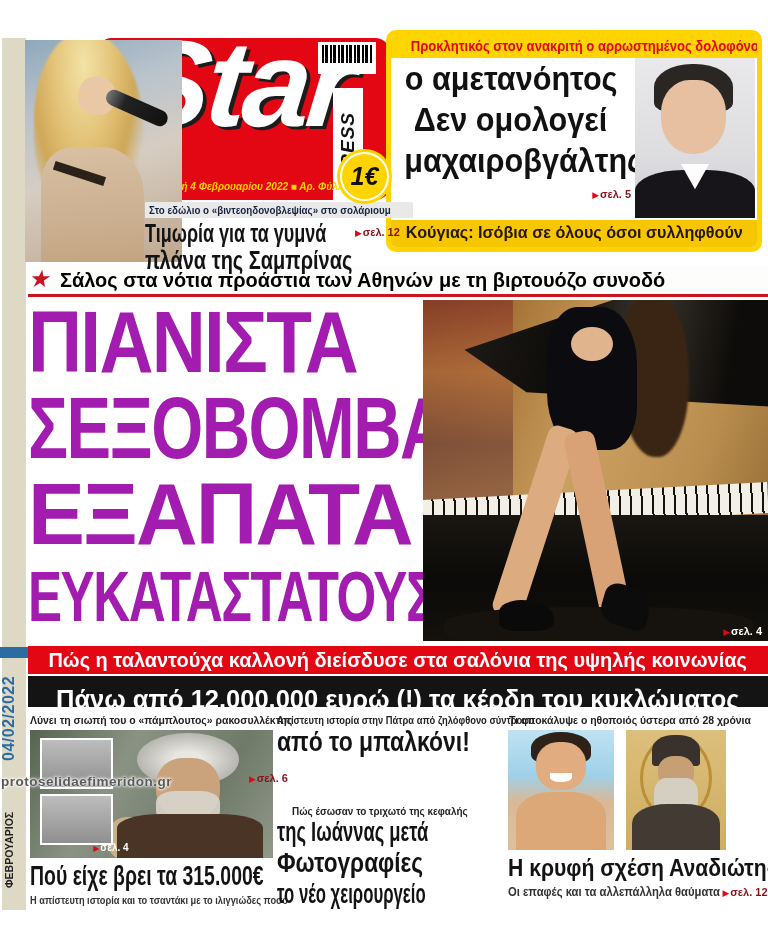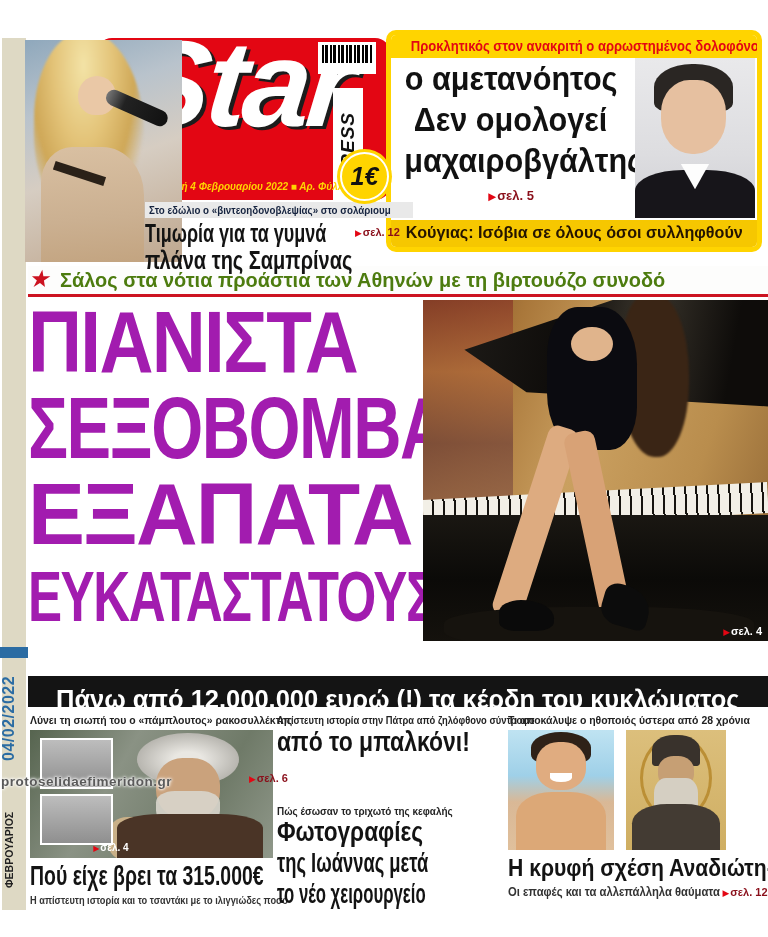--- a/index.html
+++ b/index.html
@@ -49,33 +49,33 @@
   .mast-h { font-size:25px; font-weight:bold; color:#131313; line-height:25px; margin-top:2px; display:flex; align-items:center; }
 
   .pref { font-weight:bold; white-space:nowrap; }
   .pref .arr { color:#e30613; font-size:0.8em; margin-right:1px; }
 
   
   #top-right-box { left:386px; top:30px; width:376px; height:222px; background:#fff; border:5px solid #ffd400; border-radius:10px; z-index:2; overflow:hidden; }
   #tr-kicker { background:#ffd400; color:#e30613; text-align:center; font-weight:bold; font-size:14.5px; padding:3px 0 4px; }
   #tr-body { position:relative; height:160px; }
   .tr-hline { width:240px; text-align:center; font-weight:bold; color:#111; font-size:34px; line-height:41px; }
-  #tr-pageref { position:absolute; left:0; top:130px; width:240px; text-align:center; font-size:13px; color:#8a0f1a; }
+  #tr-pageref { position:absolute; left:0; top:130px; width:240px; text-align:right; font-size:11px; color:#8a0f1a; }
   #murderer-photo { position:absolute; right:2px; top:0; width:120px; height:160px; overflow:hidden;
     background:linear-gradient(180deg,#e9e9eb 0%,#dddde0 60%,#cfcfd4 100%); }
   #murderer-photo .hair { position:absolute; left:16%; top:4%; width:66%; height:30%; background:#2a2623; border-radius:48% 48% 20% 20%; }
   #murderer-photo .face { position:absolute; left:22%; top:14%; width:54%; height:46%; background:#e6c0a0; border-radius:44% 44% 48% 48%; }
   #murderer-photo .jacket { position:absolute; left:0%; top:70%; width:100%; height:32%; background:#17151a; border-radius:40% 40% 0 0; }
   #murderer-photo .collar { position:absolute; left:38%; top:66%; width:24%; height:16%; background:#fdfdfd; clip-path:polygon(0 0,100% 0,50% 100%); }
   #tr-banner { position:absolute; left:0; bottom:0; width:100%; background:#f6c700; color:#241400; text-align:center; font-weight:bold; font-size:17px; padding:3px 0 4px; }
 
   
   #strap { left:28px; top:266px; width:740px; height:31px; border-bottom:3px solid #cc1320; display:flex; align-items:center; z-index:1; background:#fdfdfc; }
   #strap .star { color:#cc1320; font-size:24px; margin:0 8px 2px 2px; transform:skewX(-10deg); }
-  #strap .txt { font-size:21px; font-weight:bold; color:#4d7c0f; }
+  #strap .txt { font-size:21px; font-weight:bold; color:#000000; }
 
   
   #lead-headlines { left:28px; top:299px; width:400px; z-index:1; color:#a21caf; font-weight:bold; letter-spacing:-2px; }
   .lead-l { line-height:86px; height:86px; font-size:88px; }
   .lead-l4 { line-height:80px; height:80px; font-size:70px; }
 
   
   #piano-photo { left:423px; top:300px; width:345px; height:341px; overflow:hidden; z-index:2;
     background:linear-gradient(110deg,#6e4520 0%,#a9773a 22%,#caa060 45%,#b98d4d 72%,#8a6030 100%); }
   #piano-photo .painting { position:absolute; left:0; top:0; width:26%; height:70%;
@@ -97,21 +97,21 @@
   #piano-photo .pouf { position:absolute; left:6%; top:90%; width:90%; height:12%; background:#16130e; border-radius:40%; }
   .photo-pref { position:absolute; right:6px; bottom:4px; color:#fff; font-size:11px; z-index:3; }
 
   
   #red-strip { left:28px; top:646px; width:740px; height:28px; background:#e30613; color:#fff; display:flex; align-items:center; justify-content:center; }
   #red-strip .txt { font-size:21px; font-weight:bold; }
   #black-strip { left:28px; top:676px; width:740px; height:31px; background:#141414; color:#fff; display:flex; align-items:center; justify-content:center; }
   #black-strip .txt { font-size:26px; font-weight:bold;margin-top:16px; }
 
   
-  .kicker { font-size:11px; font-weight:bold; color:#222; }
+  .kicker { font-size:11px; font-weight:bold; color:#222;text-align:center; }
   #col-left { left:30px; top:714px; width:243px; }
   #ragman-photo { position:relative; margin-top:4px; width:243px; height:128px; overflow:hidden;
     background:linear-gradient(120deg,#56644f 0%,#8a9284 35%,#6f7a68 70%,#90988a 100%); }
   #ragman-photo .hair { position:absolute; left:44%; top:2%; width:42%; height:42%; background:radial-gradient(#e9e7e2 20%,#b8b6b0 70%, rgba(0,0,0,0)); border-radius:50%; }
   #ragman-photo .face { position:absolute; left:52%; top:22%; width:26%; height:48%; background:#caa27c; border-radius:42% 44% 46% 48%; }
   #ragman-photo .beard { position:absolute; left:52%; top:48%; width:26%; height:30%; background:#d8d5cc; border-radius:30% 30% 50% 50%; opacity:.9; }
   #ragman-photo .coat { position:absolute; left:36%; top:66%; width:60%; height:36%; background:#4a3426; border-radius:30% 30% 0 0; }
   #ragman-photo .fleece { position:absolute; left:32%; top:68%; width:20%; height:34%; background:#c9b088; border-radius:40%; }
   .inset { position:absolute; border:2px solid #fff; background:linear-gradient(180deg,#bdbdbd,#8f8f8f); }
   #inset-1 { left:4%; top:6%; width:30%; height:40%; }
@@ -238,20 +238,23 @@
     <div class="keys"></div>
     <div class="body"></div>
     <div class="leg1"></div>
     <div class="leg2"></div>
     <div class="pouf"></div>
     <div class="heel1"></div>
     <div class="heel2"></div>
     <div class="photo-pref pref"><span class="arr">▶</span><span>σελ. 4</span></div>
   </div>
 
+  <div class="abs" id="red-strip">
+    <span class="txt"><span class="condc" style="transform:scaleX(.95)">Πώς η ταλαντούχα καλλονή διείσδυσε στα σαλόνια της υψηλής κοινωνίας</span></span>
+  </div>
   <div class="abs" id="black-strip">
     <span class="txt"><span class="condc" style="transform:scaleX(.98)">Πάνω από 12.000.000 ευρώ (!) τα κέρδη του κυκλώματος</span></span>
   </div>
 
   <div class="abs" id="col-left">
     <div class="kicker"><span class="cond" style="transform:scaleX(.95)">Λύνει τη σιωπή του ο «πάμπλουτος» ρακοσυλλέκτης</span></div>
     <div id="ragman-photo">
       <div class="hair"></div>
       <div class="face"></div>
       <div class="beard"></div>
@@ -268,22 +271,22 @@
   <div class="abs" id="watermark">protoselidaefimeridon.gr</div>
 
   <div class="abs" id="col-mid">
     <div class="kicker"><span class="cond" style="transform:scaleX(.85)">Απίστευτη ιστορία στην Πάτρα από ζηλόφθονο σύντροφο</span></div>
     <div class="mid-h">
       <span class="cond" style="transform:scaleX(.82)">από το μπαλκόνι!</span>
       <span class="pref" style="font-size:11px;color:#8a0f1a;margin-left:-28px"><span class="arr">▶</span><span>σελ. 6</span></span>
     </div>
     <div class="kicker" style="margin-top:10px"><span class="cond" style="transform:scaleX(.9)">Πώς έσωσαν το τριχωτό της κεφαλής</span></div>
     <div style="width:154px">
+      <div class="mid-h" style="font-size:27px"><span class="cond" style="transform:scaleX(.68)">της Ιωάννας μετά</span></div>
       <div class="mid-h" style="font-size:27px"><span class="cond" style="transform:scaleX(.84)">Φωτογραφίες</span></div>
-      <div class="mid-h" style="font-size:27px"><span class="cond" style="transform:scaleX(.68)">της Ιωάννας μετά</span></div>
       <div class="mid-h" style="font-size:27px"><span class="cond" style="transform:scaleX(.62)">το νέο χειρουργείο</span></div>
     </div>
   </div>
 
   <div class="abs" id="col-right">
     <div class="kicker"><span class="cond" style="transform:scaleX(.95)">Τι αποκάλυψε ο ηθοποιός ύστερα από 28 χρόνια</span></div>
     <div id="right-photos">
       <div id="actor-photo">
         <div class="hair"></div>
         <div class="face"></div>

